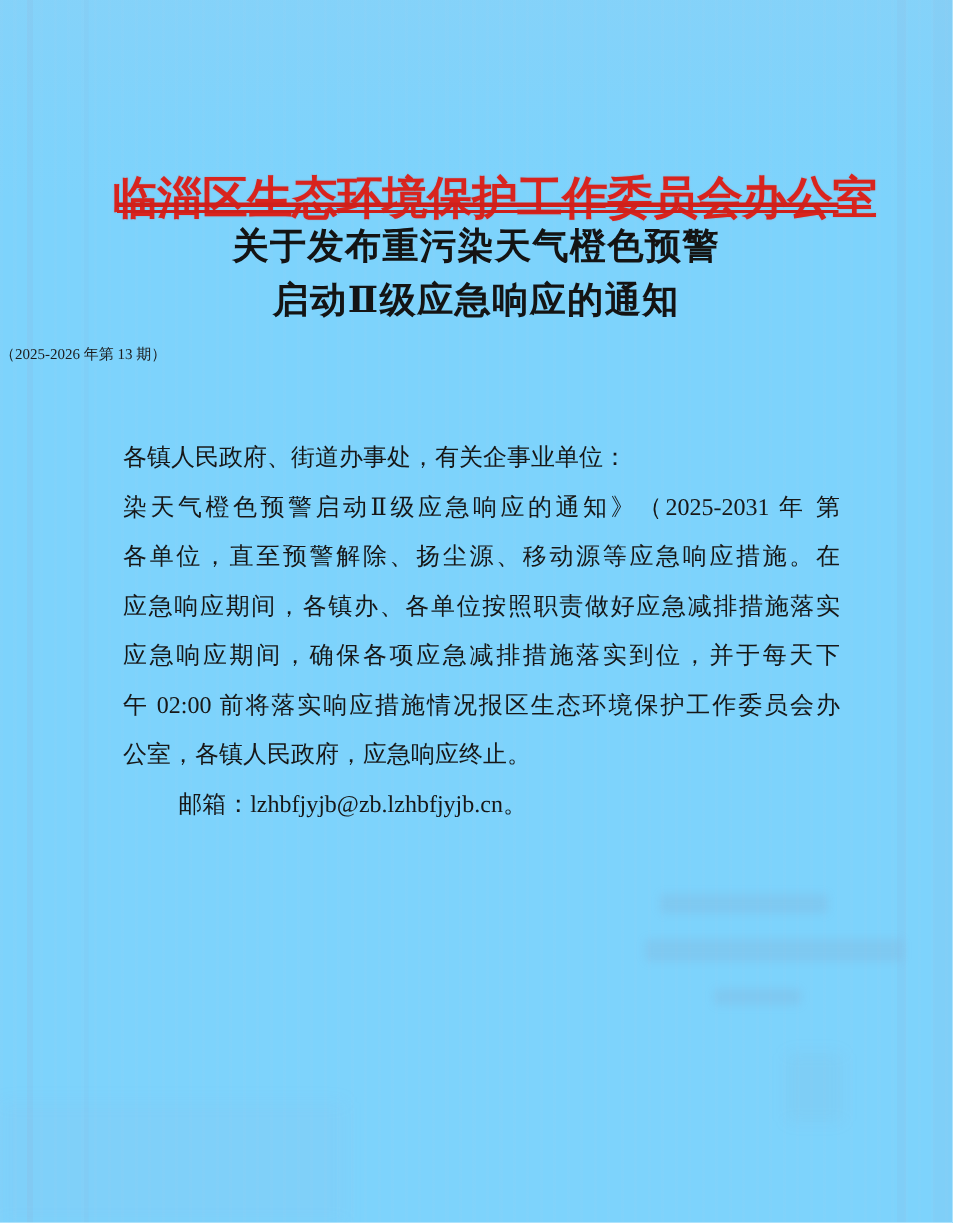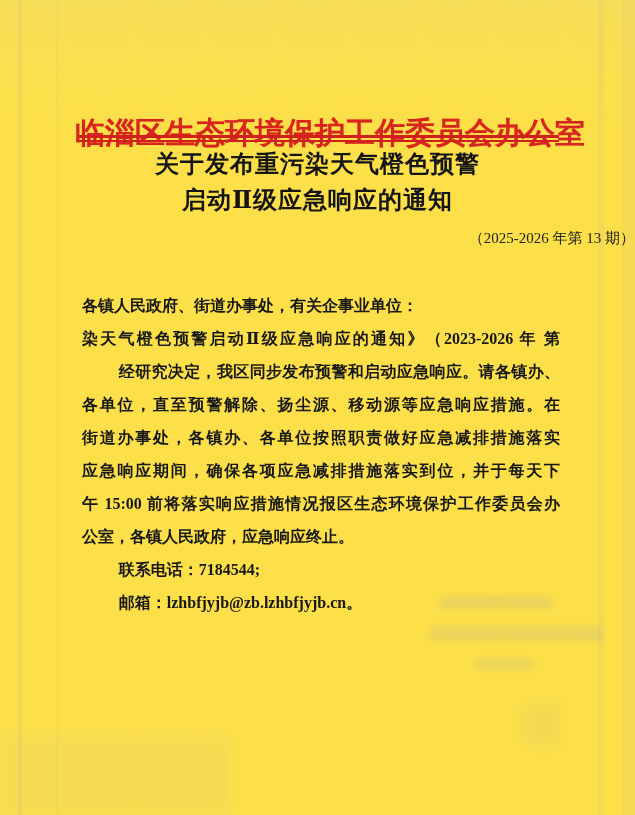--- a/index.html
+++ b/index.html
@@ -10,21 +10,21 @@
     width: 635px;
     height: 815px;
     overflow: hidden;
     background: #ffffff;
     font-family: "Liberation Serif", "DejaVu Serif", serif;
   }
   .scan-page {
     position: relative;
     width: 635px;
     height: 815px;
-    background: #fde047;
+    background: #7dd3fc;
     overflow: hidden;
     color: #1f1f1f;
   }
   
   .scan-page::before {
     content: "";
     position: absolute;
     inset: 0;
     background:
       linear-gradient(180deg, rgba(198,204,226,0.10) 0%, rgba(198,204,226,0.02) 90px, rgba(198,204,226,0.0) 140px),
@@ -106,32 +106,31 @@
     color: #141414;
     letter-spacing: 1px;
   }
   .notice-title.t1 { top: 148px; }
   .notice-title.t2 { top: 184px; }
   .issue-number {
     position: absolute;
     left: 0;
     top: 229px;
     width: 635px;
-    text-align: right;
-    font-size: 15px;
+    text-align: left;
+    font-size: 10px;
     color: #1d1d1d;
   }
   .doc-body {
     position: absolute;
     left: 82px;
     top: 289px;
     width: 478px;
     font-size: 16px;
     color: #171717;
-    font-weight: bold;
   }
   .ln {
     height: 33px;
     line-height: 33px;
     text-align: justify;
     white-space: nowrap;
     overflow: visible;
   }
   .ln.jl {
     white-space: normal;
@@ -161,28 +160,26 @@
   </div>
 
   <div class="notice-title t1">关于发布重污染天气橙色预警</div>
 
   <div class="notice-title t2">启动Ⅱ级应急响应的通知</div>
 
   <div class="issue-number">（2025-2026 年第 13 期）</div>
 
   <div class="doc-body">
     <div class="ln">各镇人民政府、街道办事处，有关企事业单位：</div>
-    <div class="ln jl">染天气橙色预警启动Ⅱ级应急响应的通知》（2023-2026 年 第</div>
-    <div class="ln ind jl">经研究决定，我区同步发布预警和启动应急响应。请各镇办、</div>
+    <div class="ln jl">染天气橙色预警启动Ⅱ级应急响应的通知》（2025-2031 年 第</div>
     <div class="ln jl">各单位，直至预警解除、扬尘源、移动源等应急响应措施。在</div>
-    <div class="ln jl">街道办事处，各镇办、各单位按照职责做好应急减排措施落实</div>
+    <div class="ln jl">应急响应期间，各镇办、各单位按照职责做好应急减排措施落实</div>
     <div class="ln jl">应急响应期间，确保各项应急减排措施落实到位，并于每天下</div>
-    <div class="ln jl">午 15:00 前将落实响应措施情况报区生态环境保护工作委员会办</div>
+    <div class="ln jl">午 02:00 前将落实响应措施情况报区生态环境保护工作委员会办</div>
     <div class="ln">公室，各镇人民政府，应急响应终止。</div>
-    <div class="ln ind">联系电话：7184544;</div>
     <div class="ln ind">邮箱：lzhbfjyjb@zb.lzhbfjyjb.cn。</div>
   </div>
 
   <div class="ghost g1"></div>
   <div class="ghost g2"></div>
   <div class="ghost g3"></div>
   <div class="ghost g4"></div>
 
 </div>
 

